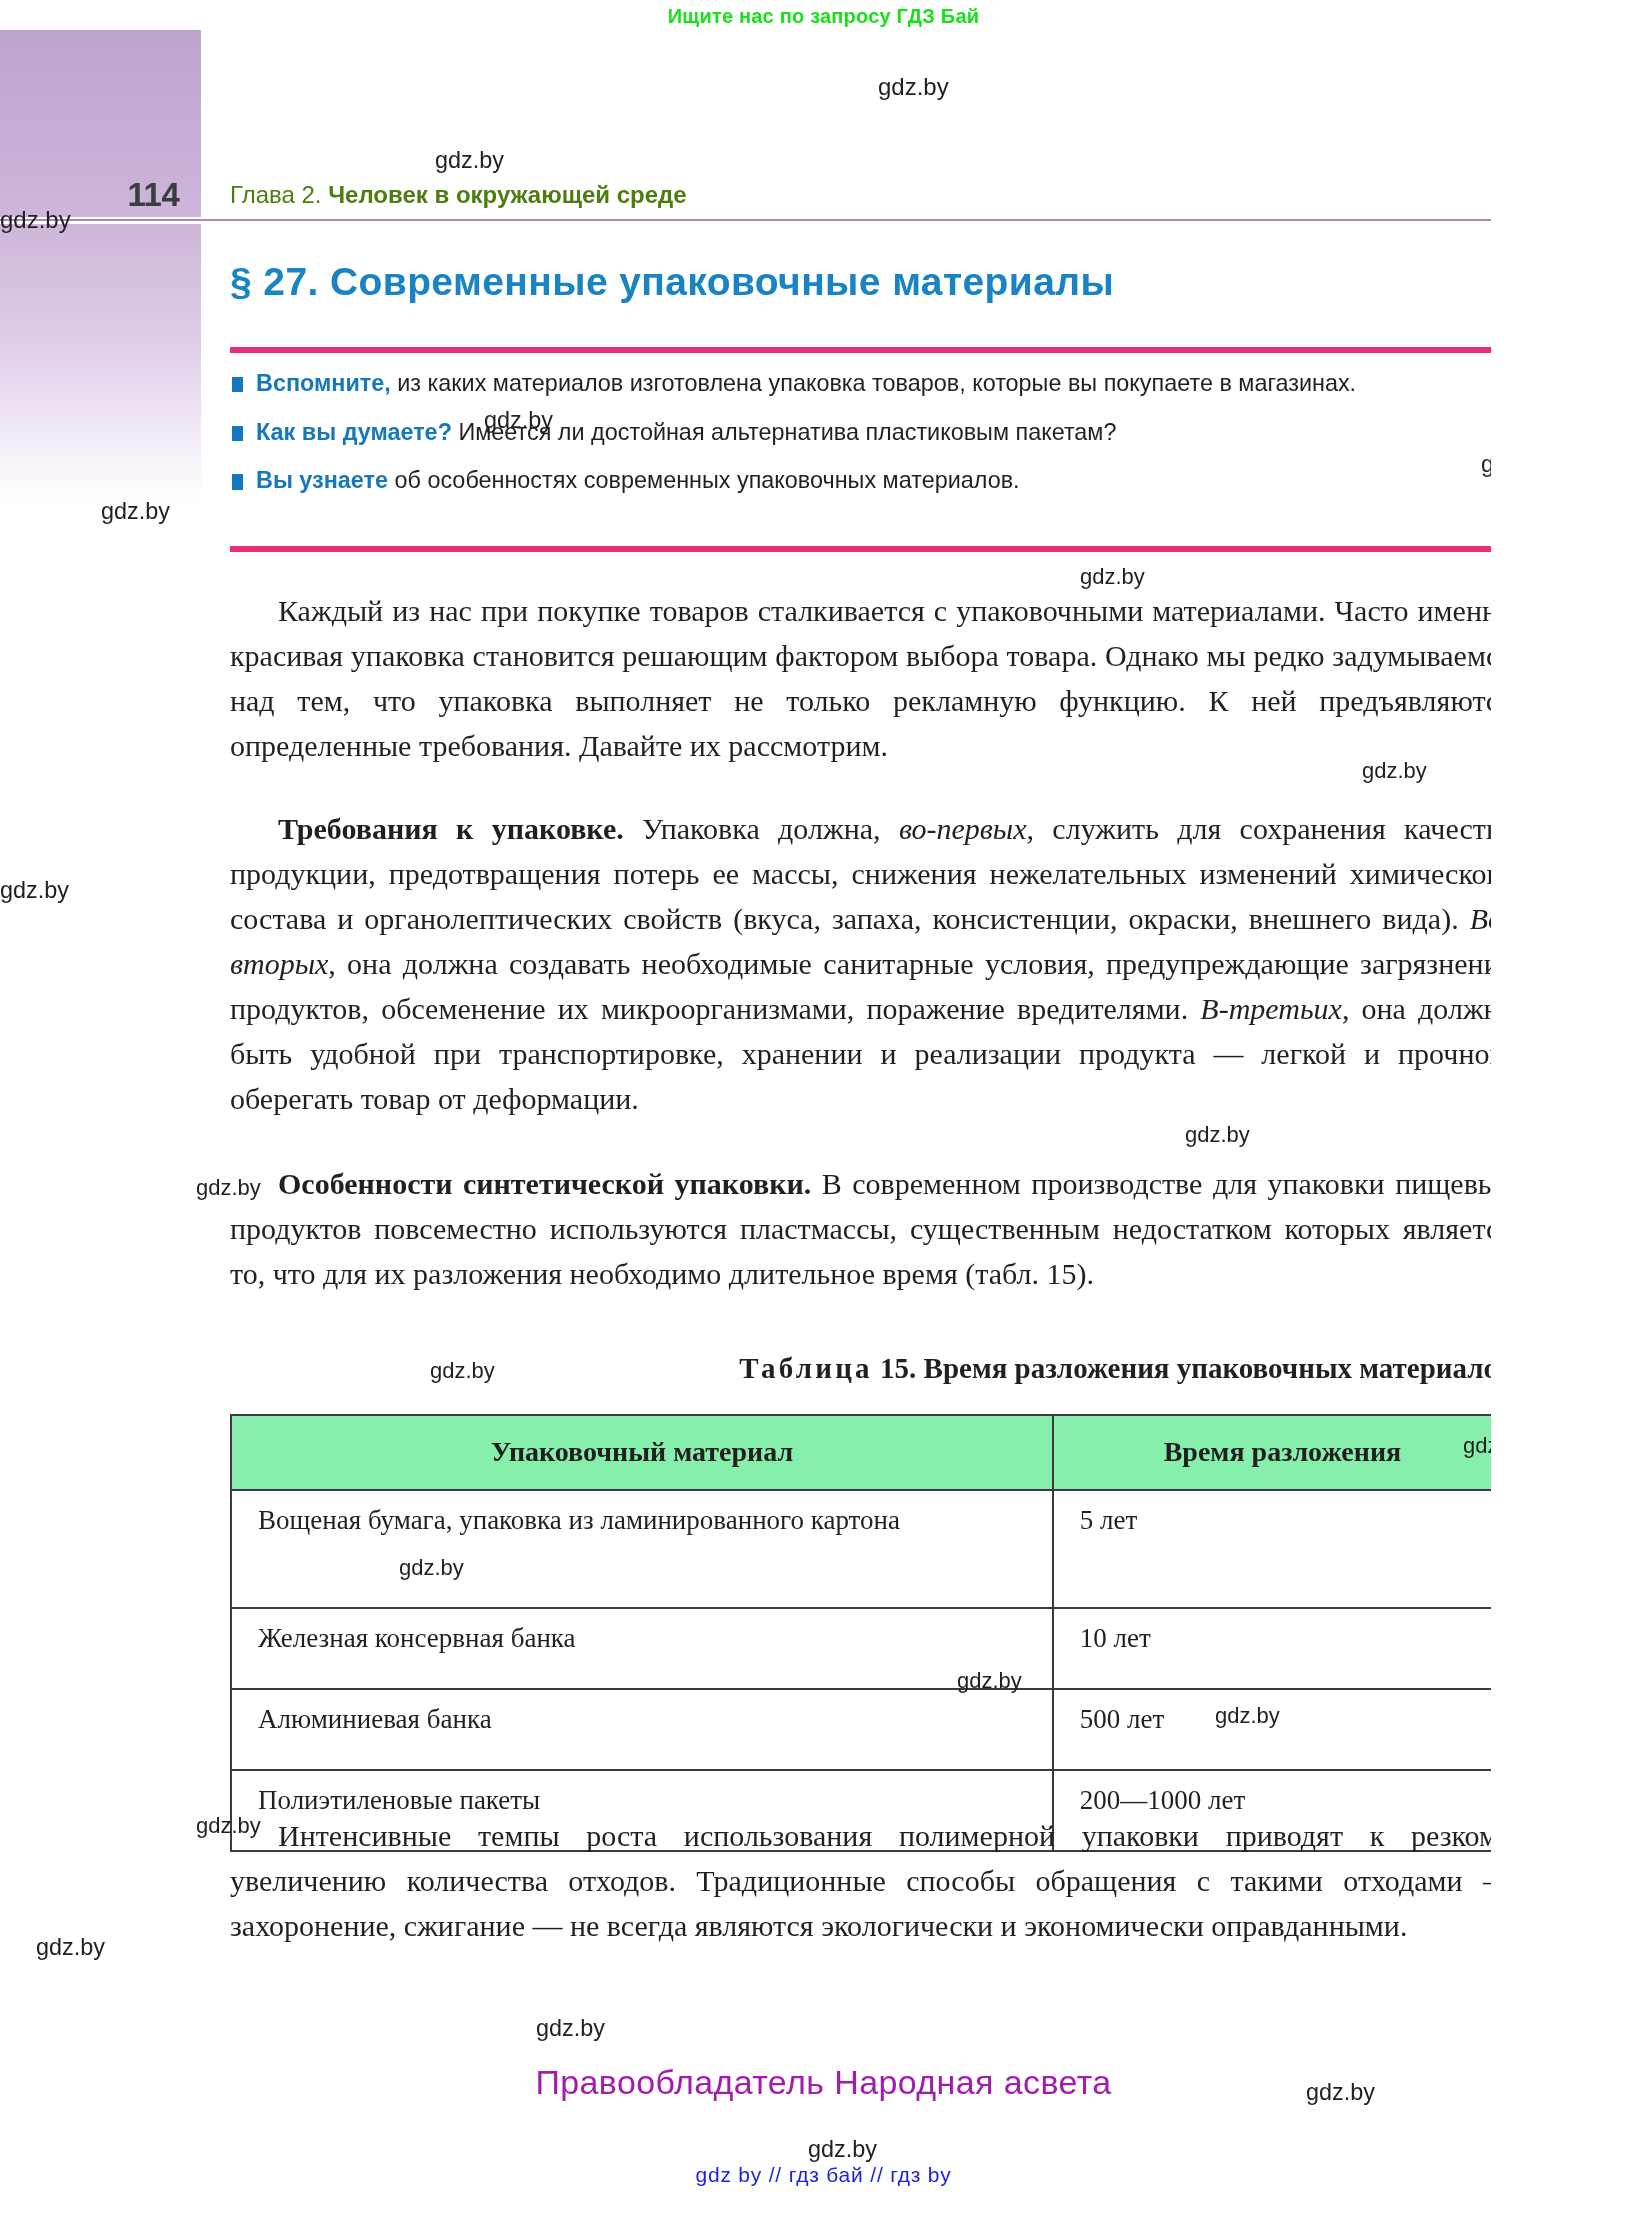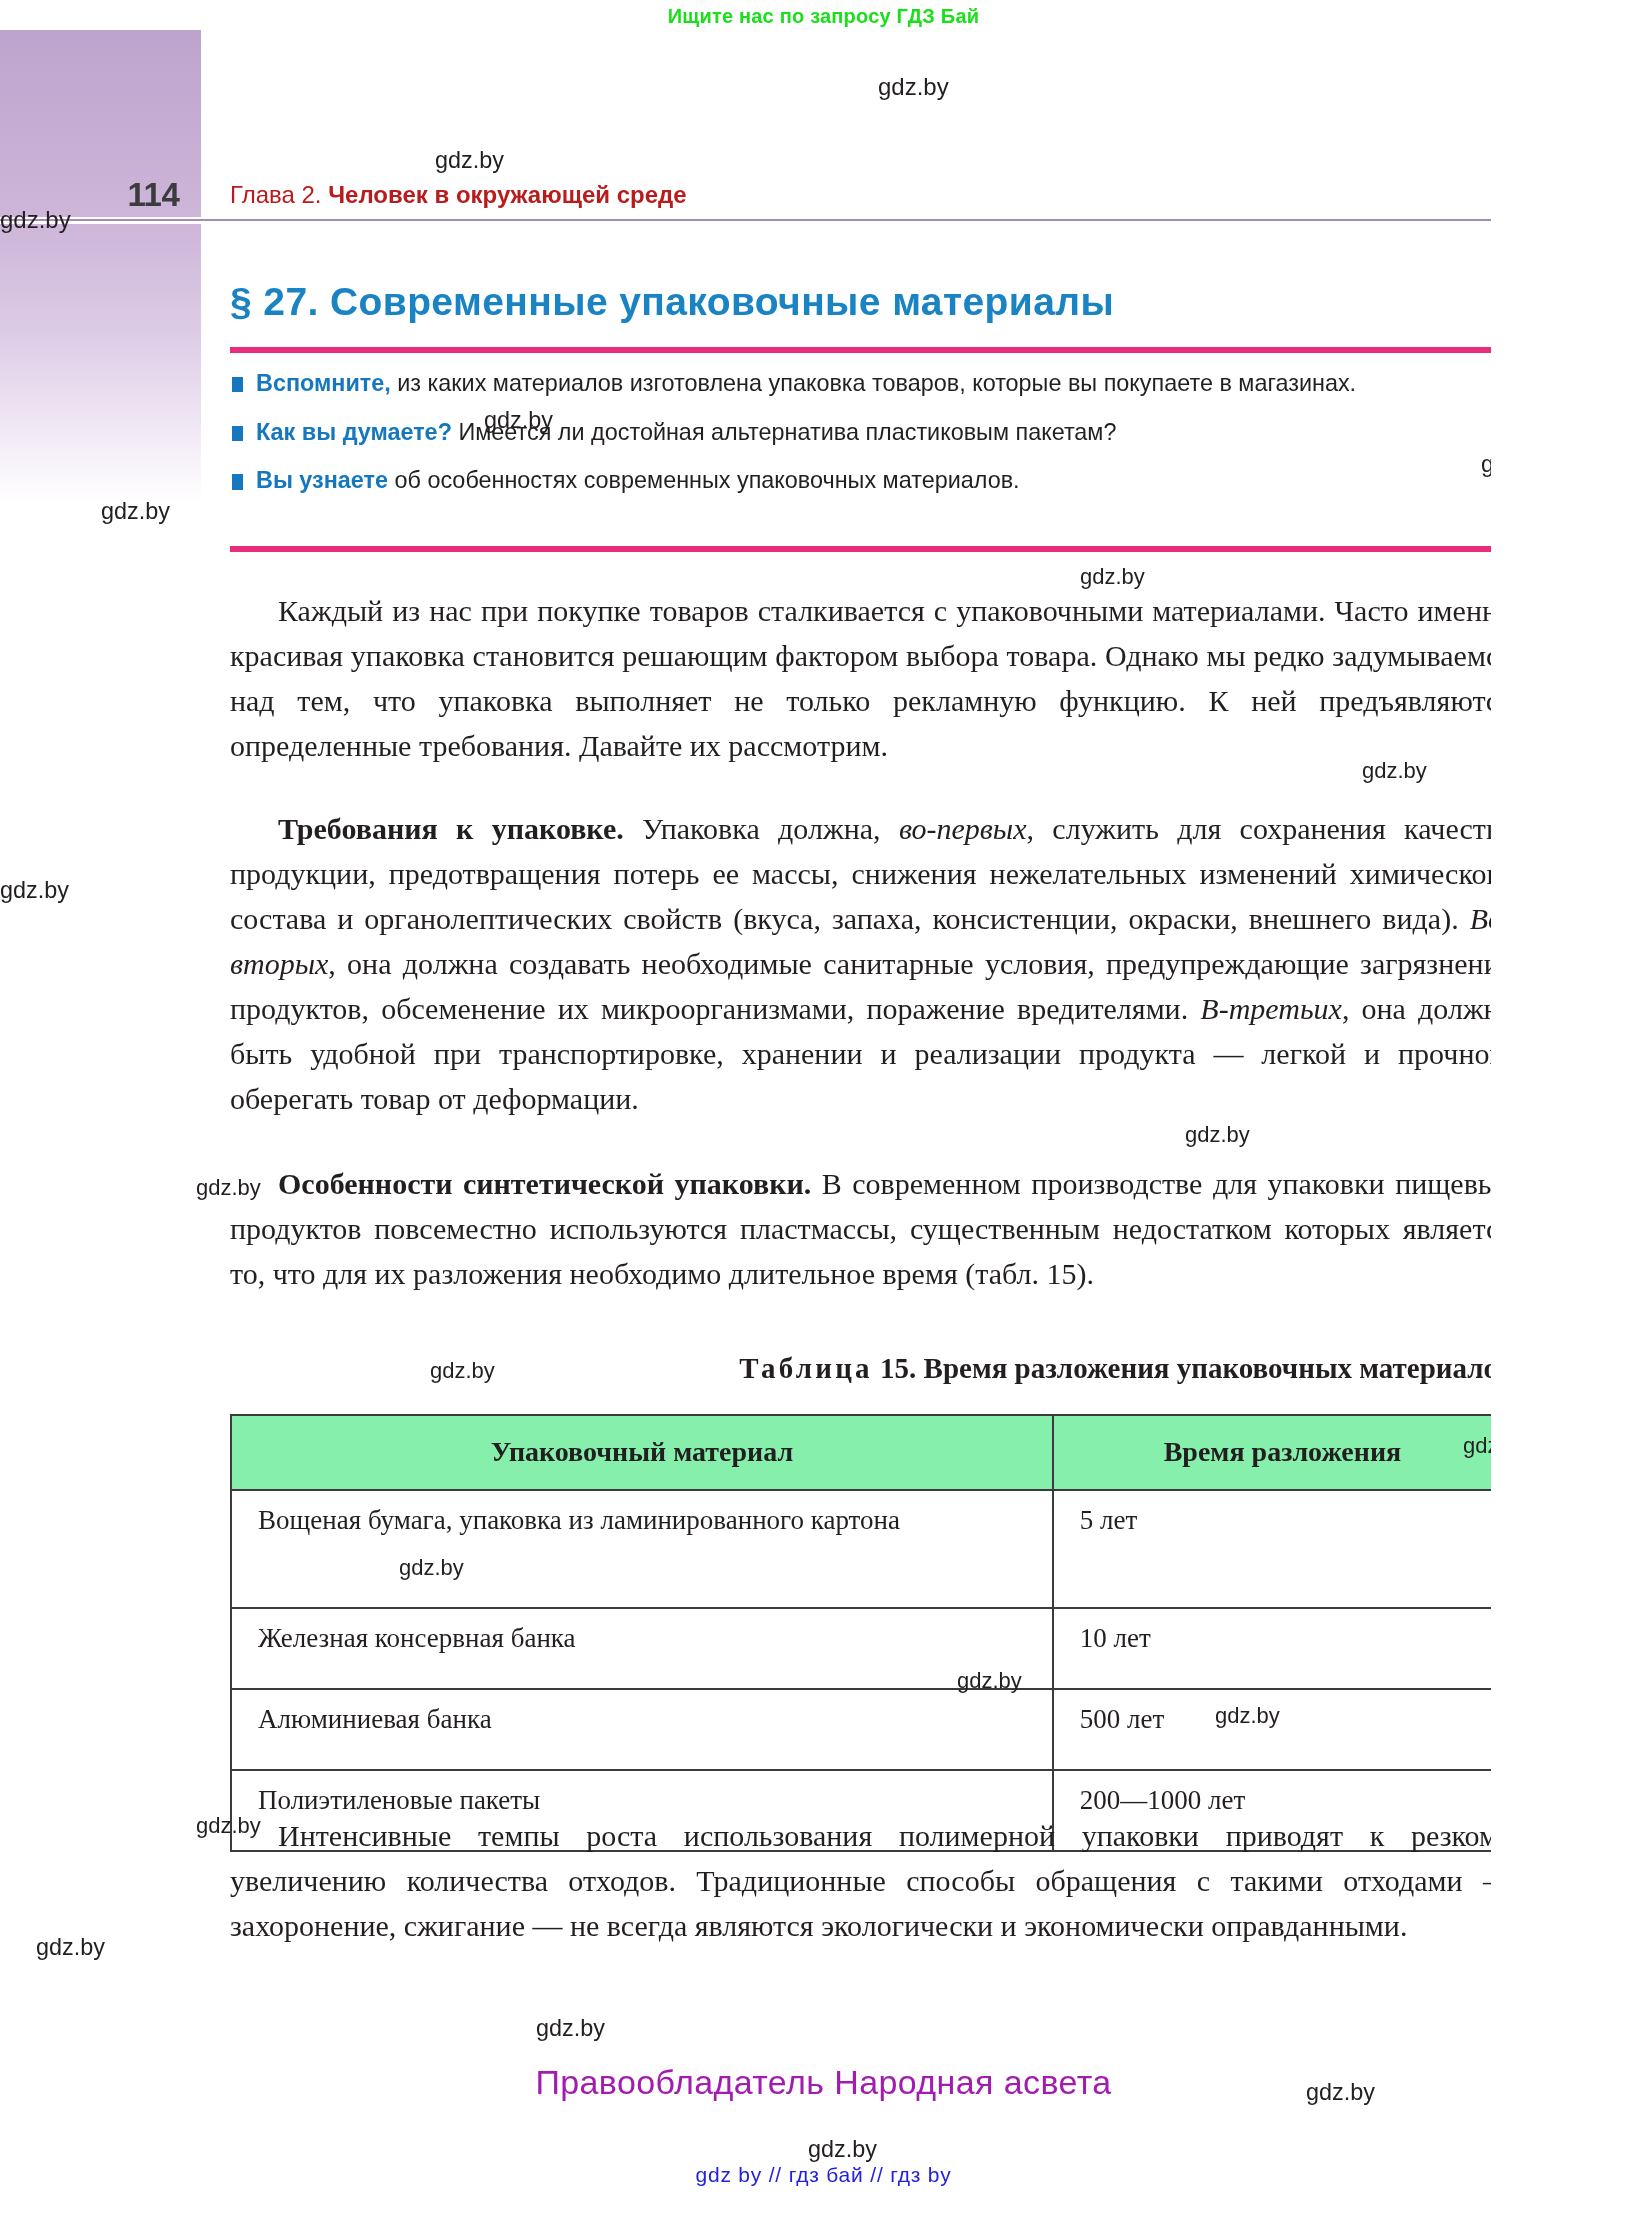--- a/index.html
+++ b/index.html
@@ -60,38 +60,38 @@
     font-weight: bold;
     color: #3b3b40;
     letter-spacing: -0.4px;
   }
   .running-head {
     position: absolute;
     left: 230px;
     top: 181px;
     font-family: "Liberation Sans", sans-serif;
     font-size: 24px;
-    color: #b91c1c;
+    color: #4d7c0f;
     white-space: nowrap;
   }
   .running-head .rh-bold { font-weight: bold; }
   .head-rule {
     position: absolute;
     left: 0;
     top: 219px;
     width: 1647px;
     height: 2.4px;
     background: #a88bb5;
   }
 
   
   .section-title {
     position: absolute;
     left: 230px;
-    top: 280px;
+    top: 260px;
     font-family: "Liberation Sans", sans-serif;
     font-size: 39px;
     font-weight: bold;
     color: #1983c4;
     letter-spacing: 0.4px;
     white-space: nowrap;
   }
 
   
   .rule-magenta {

